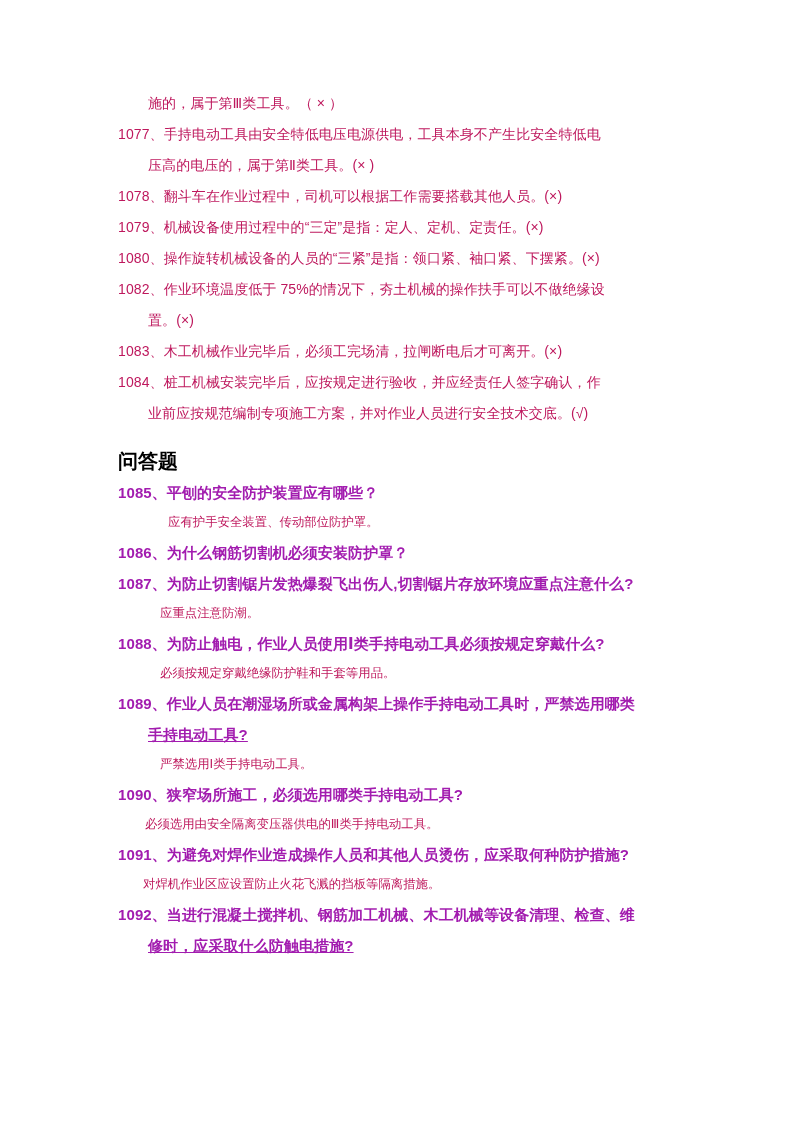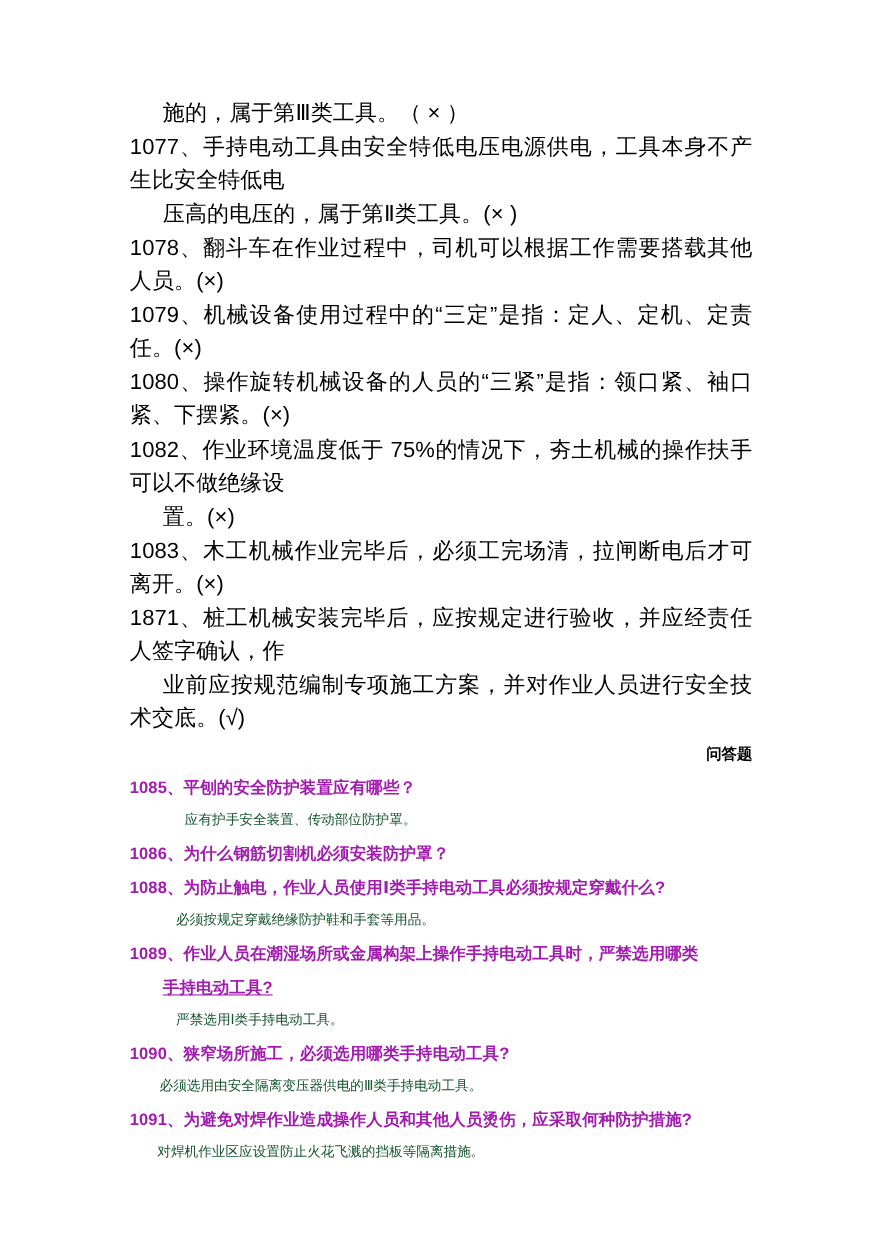--- a/index.html
+++ b/index.html
@@ -22,41 +22,40 @@
   }
   .content {
     position: absolute;
     left: 118px;
     top: 88px;
     width: 566px;
   }
 
   
   .stmt {
-    font-size: 20px;
+    font-size: 14px;
     line-height: 30px;
-    color: #000000;
+    color: #be185d;
     letter-spacing: 0.1px;
     text-align: justify;
     text-justify: inter-ideograph;
     margin: 0 0 1px 0;
     font-weight: 400;
   }
   .stmt.indent {
     text-indent: 30px;
   }
 
   
   .section-head {
-    font-size: 14px;
+    font-size: 20px;
     line-height: 30px;
     font-weight: 700;
     color: #000000;
-    margin: 2px 0 1px 0;
-    text-align: right;
+    margin: 18px 0 1px 0;
   }
 
   
   .qtext {
     font-size: 15px;
     line-height: 31px;
     font-weight: 700;
     color: #a21caf;
     letter-spacing: 0.1px;
     text-align: justify;
@@ -65,24 +64,24 @@
     padding: 0;
   }
   .qtext .cont {
     display: block;
     padding-left: 30px;
     text-decoration: underline;
   }
 
   
   .ans {
-    font-family: Liberation Mono, monospace;
+    font-family: Liberation Serif, serif;
     font-size: 12.4px;
     line-height: 29px;
-    color: #14532d;
+    color: #be185d;
     font-weight: 400;
     margin: 0;
     white-space: nowrap;
   }
   .ans.i1 { padding-left: 50px; }
   .ans.i2 { padding-left: 42px; }
   .ans.i3 { padding-left: 27px; }
   .ans.i4 { padding-left: 25px; }
 
   .qblock { margin: 0; padding: 0; }
@@ -96,37 +95,41 @@
     <div>
       <p class="stmt indent">施的，属于第Ⅲ类工具。（ × ）</p>
       <p class="stmt">1077、手持电动工具由安全特低电压电源供电，工具本身不产生比安全特低电</p>
       <p class="stmt indent">压高的电压的，属于第Ⅱ类工具。(×  )</p>
       <p class="stmt">1078、翻斗车在作业过程中，司机可以根据工作需要搭载其他人员。(×)</p>
       <p class="stmt">1079、机械设备使用过程中的“三定”是指：定人、定机、定责任。(×)</p>
       <p class="stmt">1080、操作旋转机械设备的人员的“三紧”是指：领口紧、袖口紧、下摆紧。(×)</p>
       <p class="stmt">1082、作业环境温度低于 75%的情况下，夯土机械的操作扶手可以不做绝缘设</p>
       <p class="stmt indent">置。(×)</p>
       <p class="stmt">1083、木工机械作业完毕后，必须工完场清，拉闸断电后才可离开。(×)</p>
-      <p class="stmt">1871、桩工机械安装完毕后，应按规定进行验收，并应经责任人签字确认，作</p>
+      <p class="stmt">1084、桩工机械安装完毕后，应按规定进行验收，并应经责任人签字确认，作</p>
       <p class="stmt indent">业前应按规范编制专项施工方案，并对作业人员进行安全技术交底。(√)</p>
     </div>
 
     <div class="section-head">问答题</div>
 
     <div>
 
       <div class="qblock">
         <p class="qtext">1085、平刨的安全防护装置应有哪些？</p>
         <p class="ans i1">应有护手安全装置、传动部位防护罩。</p>
       </div>
 
       <div class="qblock">
         <p class="qtext">1086、为什么钢筋切割机必须安装防护罩？</p>
       </div>
 
+      <div class="qblock">
+        <p class="qtext">1087、为防止切割锯片发热爆裂飞出伤人,切割锯片存放环境应重点注意什么?</p>
+        <p class="ans i2">应重点注意防潮。</p>
+      </div>
 
       <div class="qblock">
         <p class="qtext">1088、为防止触电，作业人员使用Ⅰ类手持电动工具必须按规定穿戴什么?</p>
         <p class="ans i2">必须按规定穿戴绝缘防护鞋和手套等用品。</p>
       </div>
 
       <div class="qblock">
         <p class="qtext">1089、作业人员在潮湿场所或金属构架上操作手持电动工具时，严禁选用哪类</p>
         <p class="qtext">
             <span class="cont">手持电动工具?</span>
@@ -137,17 +140,23 @@
       <div class="qblock">
         <p class="qtext">1090、狭窄场所施工，必须选用哪类手持电动工具?</p>
         <p class="ans i3">必须选用由安全隔离变压器供电的Ⅲ类手持电动工具。</p>
       </div>
 
       <div class="qblock">
         <p class="qtext">1091、为避免对焊作业造成操作人员和其他人员烫伤，应采取何种防护措施?</p>
         <p class="ans i4">对焊机作业区应设置防止火花飞溅的挡板等隔离措施。</p>
       </div>
 
+      <div class="qblock">
+        <p class="qtext">1092、当进行混凝土搅拌机、钢筋加工机械、木工机械等设备清理、检查、维</p>
+        <p class="qtext">
+            <span class="cont">修时，应采取什么防触电措施?</span>
+          </p>
+      </div>
 
     </div>
 
   </div>
 </div>
 
 </body></html>

